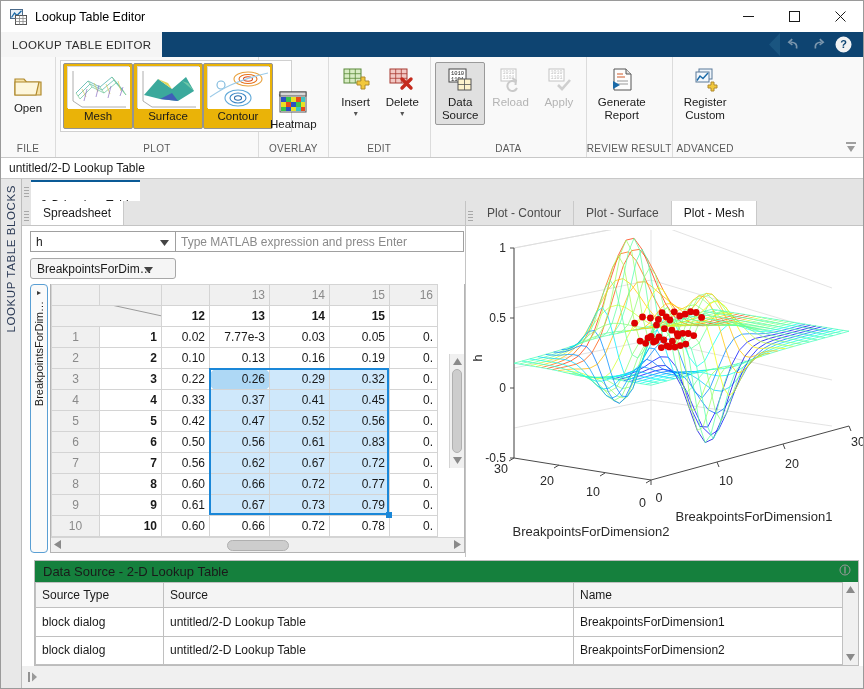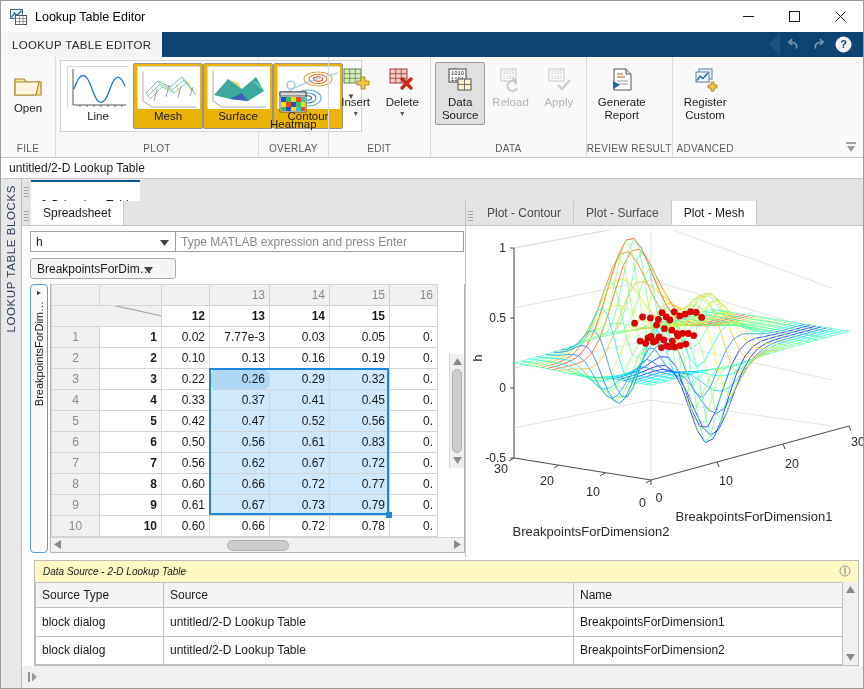--- a/index.html
+++ b/index.html
@@ -235,21 +235,21 @@
   
   .rpane { flex:1; display:flex; flex-direction:column; min-width:0;
      background:#ffffff; border-left:1px solid #c4c4c4; }
   .plotbox { flex:1; background:#ffffff; position:relative; overflow:hidden; }
 
   
   .dsdock { flex:0 0 106px; background:#ffffff; border-top:1px solid #bcbcbc;
      margin: 3px 4px 0 12px; border:1px solid #bcbcbc;
      display:flex; flex-direction:column; }
   .dshdr { height:21px; display:flex; align-items:center;
-     padding-left:8px; font-size:10px; background:#fef9c3;font-style:italic; }
+     padding-left:8px; font-size:13px; background:#15803d; }
   .dshdr .min { margin-left:auto; margin-right:7px; }
   .dstablewrap { flex:1; display:flex; min-height:0;border-radius:15px; }
   table.dstable { border-collapse:collapse; table-layout:fixed; width:100%; }
   table.dstable th, table.dstable td {
     border:1px solid #c0c0c0; height:25px; font-size:12px;
     text-align:left; padding-left:6px; font-weight:normal;
   }
   table.dstable th { background:#f4f4f4; }
   table.dstable td { background:#ffffff; }
 
@@ -335,33 +335,20 @@
           <span>Open</span>
         </div>
       </div>
       <div class="rgroup-label">FILE</div>
     </div>
 
     <div class="rgroup" style="width:203px;">
       <div class="rgroup-items" style="padding:0;">
         <div class="plot-gallery">
 
-          <div class="pg-item">
-            <span class="pg-thumb">
-              <svg width="62" height="42" viewBox="0 0 62 42">
-                <rect width="62" height="42" fill="#fff"></rect>
-                <path d="M6 22 C12 4, 18 4, 24 22 C30 40, 36 40, 42 22 C47 7, 52 7, 57 19" stroke="#2b7cc4" fill="none" stroke-width="1.4"></path>
-                <path d="M5 2v36h53" stroke="#444" fill="none" stroke-width="0.9"></path>
-                <g stroke="#444" stroke-width="0.8">
-                  <path d="M12 38v2M19 38v2M26 38v2M33 38v2M40 38v2M47 38v2M54 38v2"></path>
-                </g>
-              </svg>
-            </span>
-            <span class="pg-label">Line</span>
-          </div>
 
           <div class="pg-item sel">
             <span class="pg-thumb">
               <svg width="62" height="42" viewBox="0 0 62 42">
                 <rect width="62" height="42" fill="#fff"></rect>
                 <g stroke-width="0.7" fill="none">
                   <path d="M8 26 L20 14 L32 20 L44 10 L54 22" stroke="#3aa8a0"></path>
                   <path d="M10 29 L22 17 L34 23 L46 13 L56 25" stroke="#46b6a6"></path>
                   <path d="M12 32 L24 20 L36 26 L48 16 L58 28" stroke="#62c39a"></path>
                   <path d="M8 26 L12 32M20 14 L24 20M32 20 L36 26M44 10 L48 16M54 22 L58 28" stroke="#7fc98e"></path>

